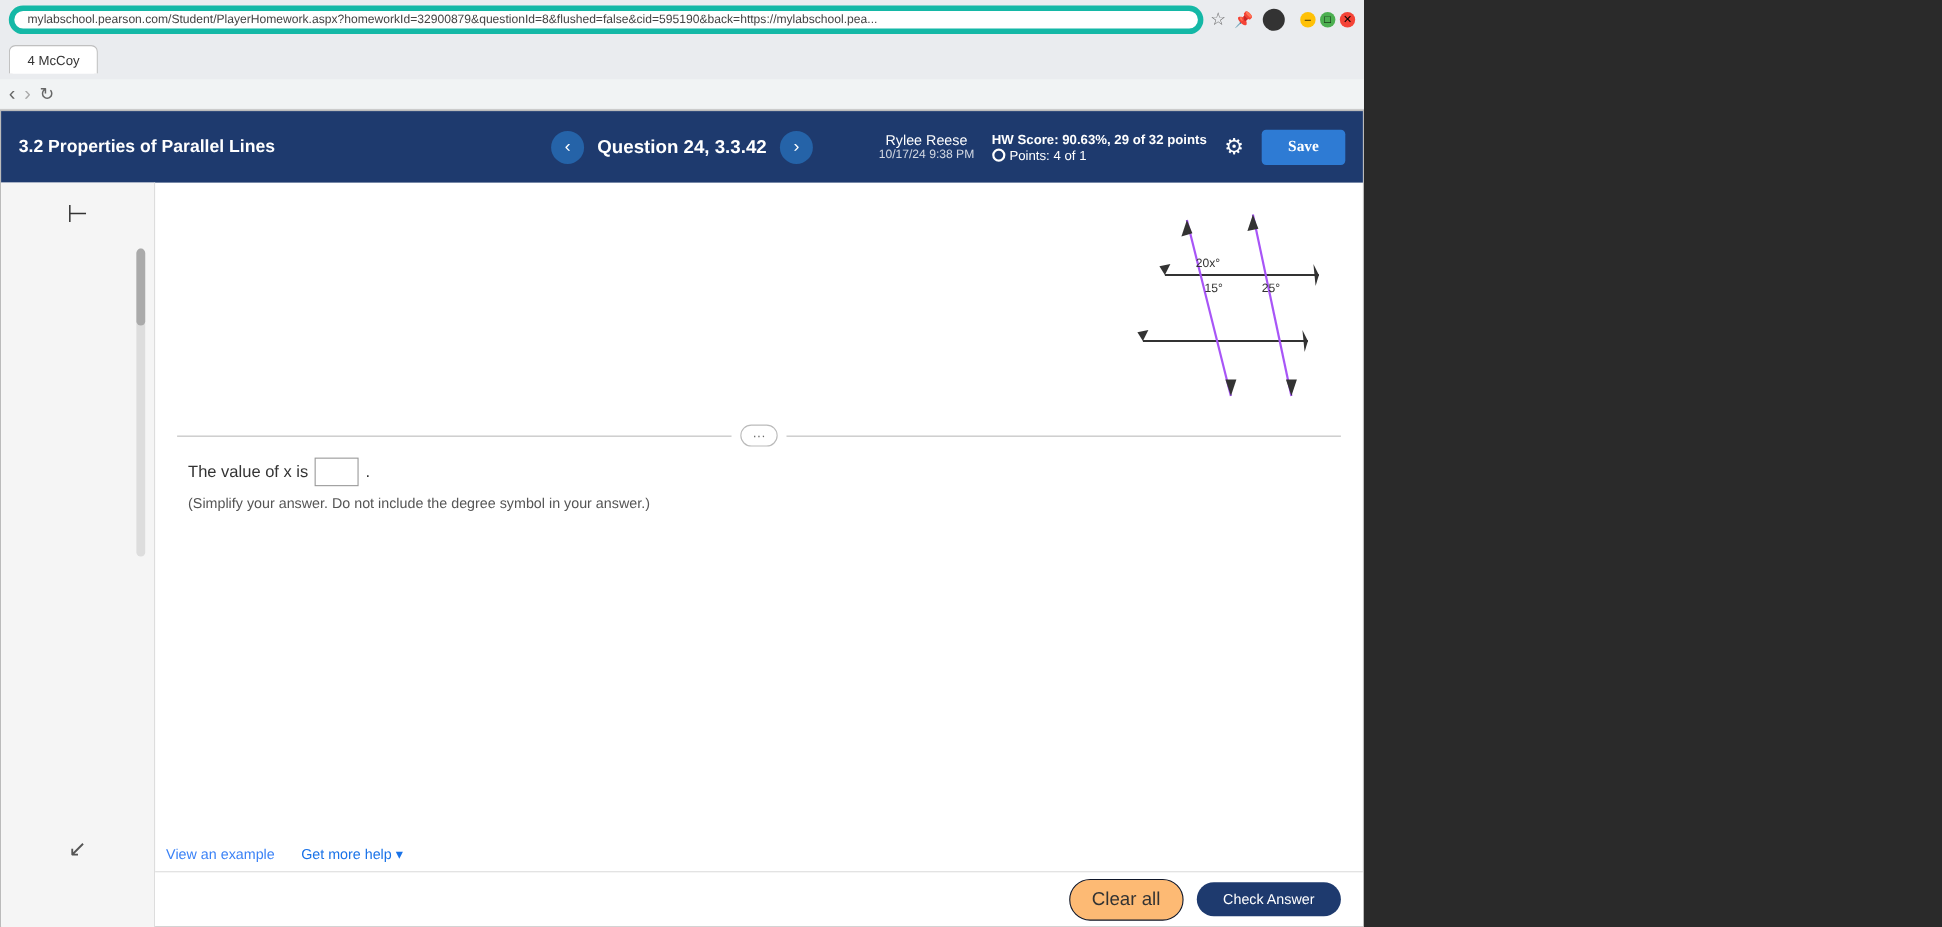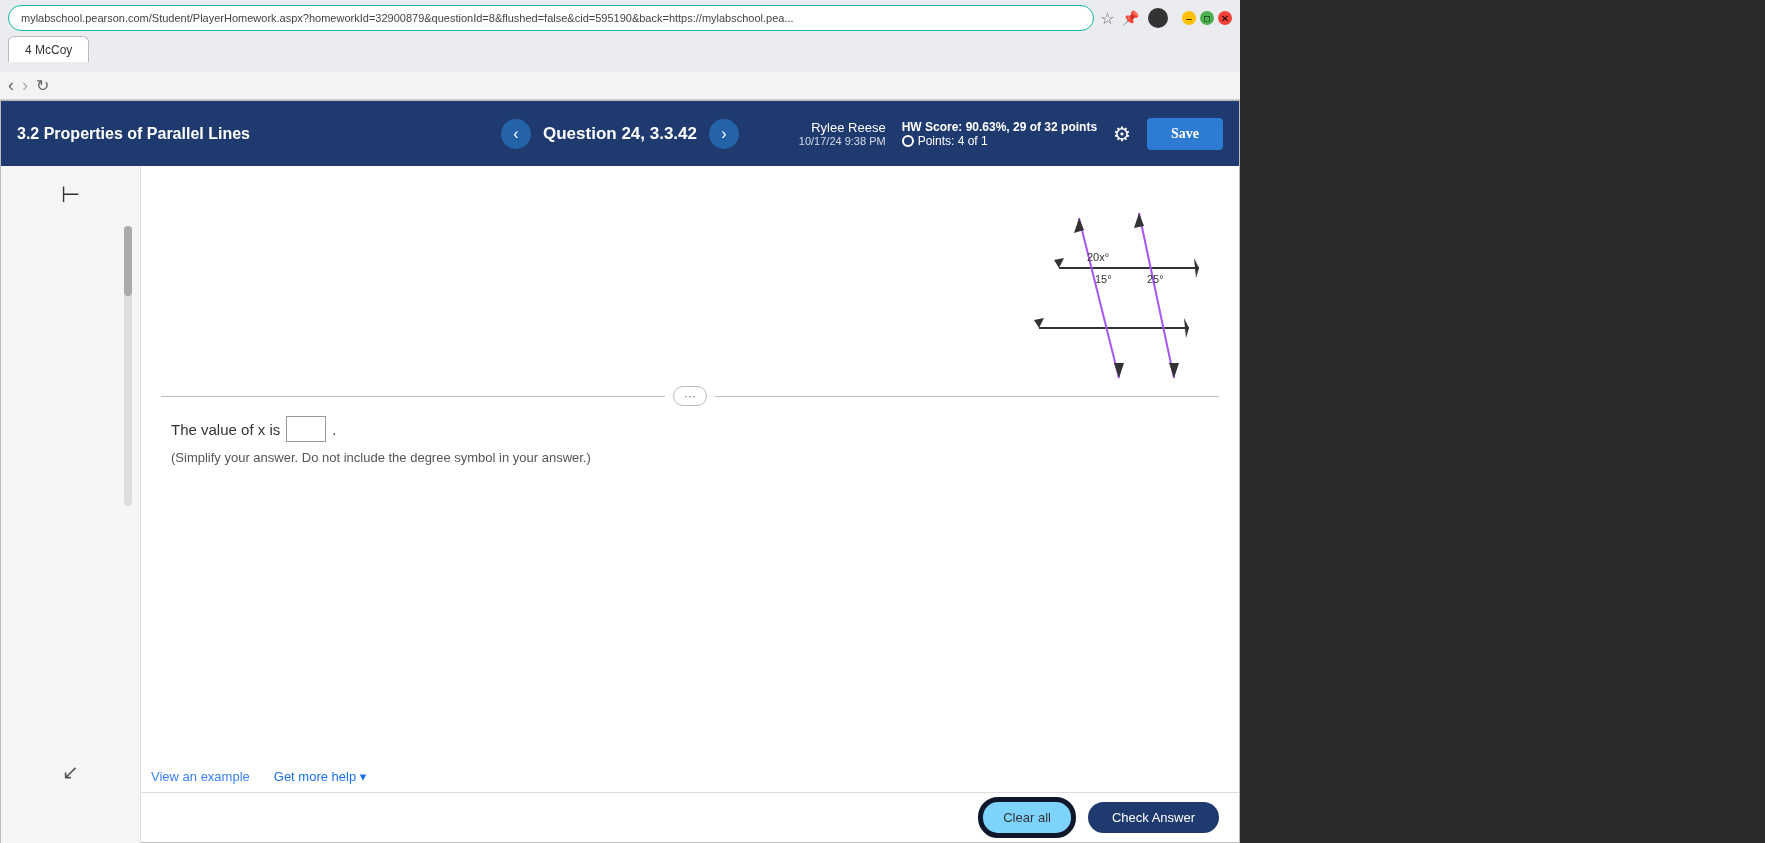--- a/index.html
+++ b/index.html
@@ -31,36 +31,36 @@
 </head>
 <body>
 
 <div style="position:absolute;top:0;left:0;width:1765px;height:843px;background:#2a2a2a;"></div>
 
 <div style="position:absolute;top:0;left:0;width:1240px;height:10px;background:#f8d7da;"></div>
 
 <div style="position:absolute;top:0;left:0;width:1240px;height:100px;background:#eaecef;">
 
   <div style="display:flex;align-items:center;height:36px;padding:4px 8px;gap:6px;">
-    <div style="flex:1;height:26px;background:white;border:1px solid #14b8a6;border-radius:13px;display:flex;align-items:center;padding:0 12px;font-size:11px;color:#444;overflow:hidden;">
+    <div style="flex:1;height:26px;background:white;border:5px solid #14b8a6;border-radius:13px;display:flex;align-items:center;padding:0 12px;font-size:11px;color:#444;overflow:hidden;">
       <span style="white-space:nowrap;overflow:hidden;text-overflow:ellipsis;">mylabschool.pearson.com/Student/PlayerHomework.aspx?homeworkId=32900879&amp;questionId=8&amp;flushed=false&amp;cid=595190&amp;back=https://mylabschool.pea...</span>
     </div>
     <div style="display:flex;gap:8px;align-items:center;">
       <span style="font-size:16px;color:#666;cursor:pointer;">☆</span>
       <span style="font-size:14px;color:#666;cursor:pointer;">📌</span>
       <span style="width:20px;height:20px;background:#333;border-radius:50%;display:inline-block;cursor:pointer;"></span>
     </div>
     <div style="display:flex;gap:4px;margin-left:8px;">
       <button class="win-btn win-min">–</button>
       <button class="win-btn win-max">□</button>
       <button class="win-btn win-close">✕</button>
     </div>
   </div>
 
-  <div style="display:flex;align-items:flex-start;height:36px;padding:0 8px;">
+  <div style="display:flex;align-items:center;height:36px;padding:0 8px;">
     <div style="background:white;border:1px solid #bbb;border-bottom:none;border-radius:6px 6px 0 0;padding:4px 16px;font-size:12px;color:#333;height:26px;display:flex;align-items:center;font-weight:500;">
       <span>4 McCoy</span>
     </div>
   </div>
 
   <div style="display:flex;align-items:center;height:28px;padding:0 8px;gap:8px;background:#f1f3f4;border-bottom:1px solid #ccc;">
     <button style="background:none;border:none;font-size:18px;cursor:pointer;color:#666;">‹</button>
     <button style="background:none;border:none;font-size:18px;cursor:pointer;color:#aaa;">›</button>
     <button style="background:none;border:none;font-size:16px;cursor:pointer;color:#666;">↻</button>
   </div>
@@ -77,21 +77,21 @@
         <span>‹</span>
       </button>
       <span style="color:white;font-size:17px;font-weight:bold;white-space:nowrap;">Question 24, 3.3.42</span>
       <button style="background:#2563a8;color:white;border:none;border-radius:50%;width:30px;height:30px;font-size:16px;cursor:pointer;display:flex;align-items:center;justify-content:center;">
         <span>›</span>
       </button>
     </div>
 
     <div style="position:absolute;right:16px;display:flex;align-items:center;gap:16px;">
 
-      <div style="text-align:right;">
+      <div style="text-align:center;">
         <div style="color:white;font-size:13px;">Rylee Reese</div>
         <div style="color:rgba(255,255,255,0.8);font-size:11px;">10/17/24 9:38 PM</div>
       </div>
 
       <div>
         <div style="color:white;font-size:12px;font-weight:bold;">HW Score: 90.63%, 29 of 32 points</div>
         <div style="display:flex;align-items:center;gap:4px;">
           <span style="width:12px;height:12px;border:2px solid white;border-radius:50%;display:inline-block;"></span>
           <span style="color:white;font-size:12px;">Points: 4 of 1</span>
         </div>
@@ -113,21 +113,21 @@
       <div style="position:absolute;right:8px;top:60px;width:8px;height:280px;background:#ddd;border-radius:4px;">
         <div style="width:8px;height:70px;background:#aaa;border-radius:4px;"></div>
       </div>
 
       <div style="position:absolute;bottom:60px;left:50%;transform:translateX(-50%);font-size:20px;color:#555;">↙</div>
     </div>
 
     <div style="flex:1;padding:20px 30px;position:relative;overflow:hidden;">
 
 
-      <div style="position:absolute;top:22px;right:20px;width:220px;height:200px;">
+      <div style="position:absolute;top:4px;right:20px;width:220px;height:200px;">
         <svg width="220" height="200" viewBox="0 0 220 200">
 
           <line x1="60" y1="80" x2="200" y2="80" stroke="#333" stroke-width="2"></line>
           <line x1="40" y1="140" x2="190" y2="140" stroke="#333" stroke-width="2"></line>
 
           <line x1="80" y1="30" x2="120" y2="190" stroke="#a855f7" stroke-width="2"></line>
 
           <line x1="140" y1="25" x2="175" y2="190" stroke="#a855f7" stroke-width="2"></line>
 
           <polygon points="80,30 75,45 85,42" fill="#333"></polygon>
@@ -163,17 +163,17 @@
       </div>
 
       <div style="position:absolute;bottom:60px;left:10px;display:flex;gap:24px;font-size:13px;">
         <a style="color:#3b82f6;text-decoration:none;cursor:pointer;">View an example</a>
         <span style="color:#1a73e8;text-decoration:none;cursor:pointer;">Get more help ▾</span>
       </div>
     </div>
   </div>
 
   <div style="position:absolute;bottom:0;left:140px;right:0;height:50px;display:flex;align-items:center;justify-content:flex-end;padding:0 20px;gap:12px;border-top:1px solid #ddd;background:white;">
-    <button style="background:#7dd3fc;border:5px solid #0f172a;border-radius:20px;padding:8px 20px;font-size:13px;color:#333;cursor:pointer;">Clear all</button>
+    <button style="background:#fdba74;border:1px solid #0f172a;border-radius:20px;padding:8px 20px;font-size:17px;color:#333;cursor:pointer;">Clear all</button>
     <button style="background:#1e3a6e;color:white;border:none;border-radius:20px;padding:8px 24px;font-size:13px;cursor:pointer;">Check Answer</button>
   </div>
 
 </div>
 
 </body></html>

